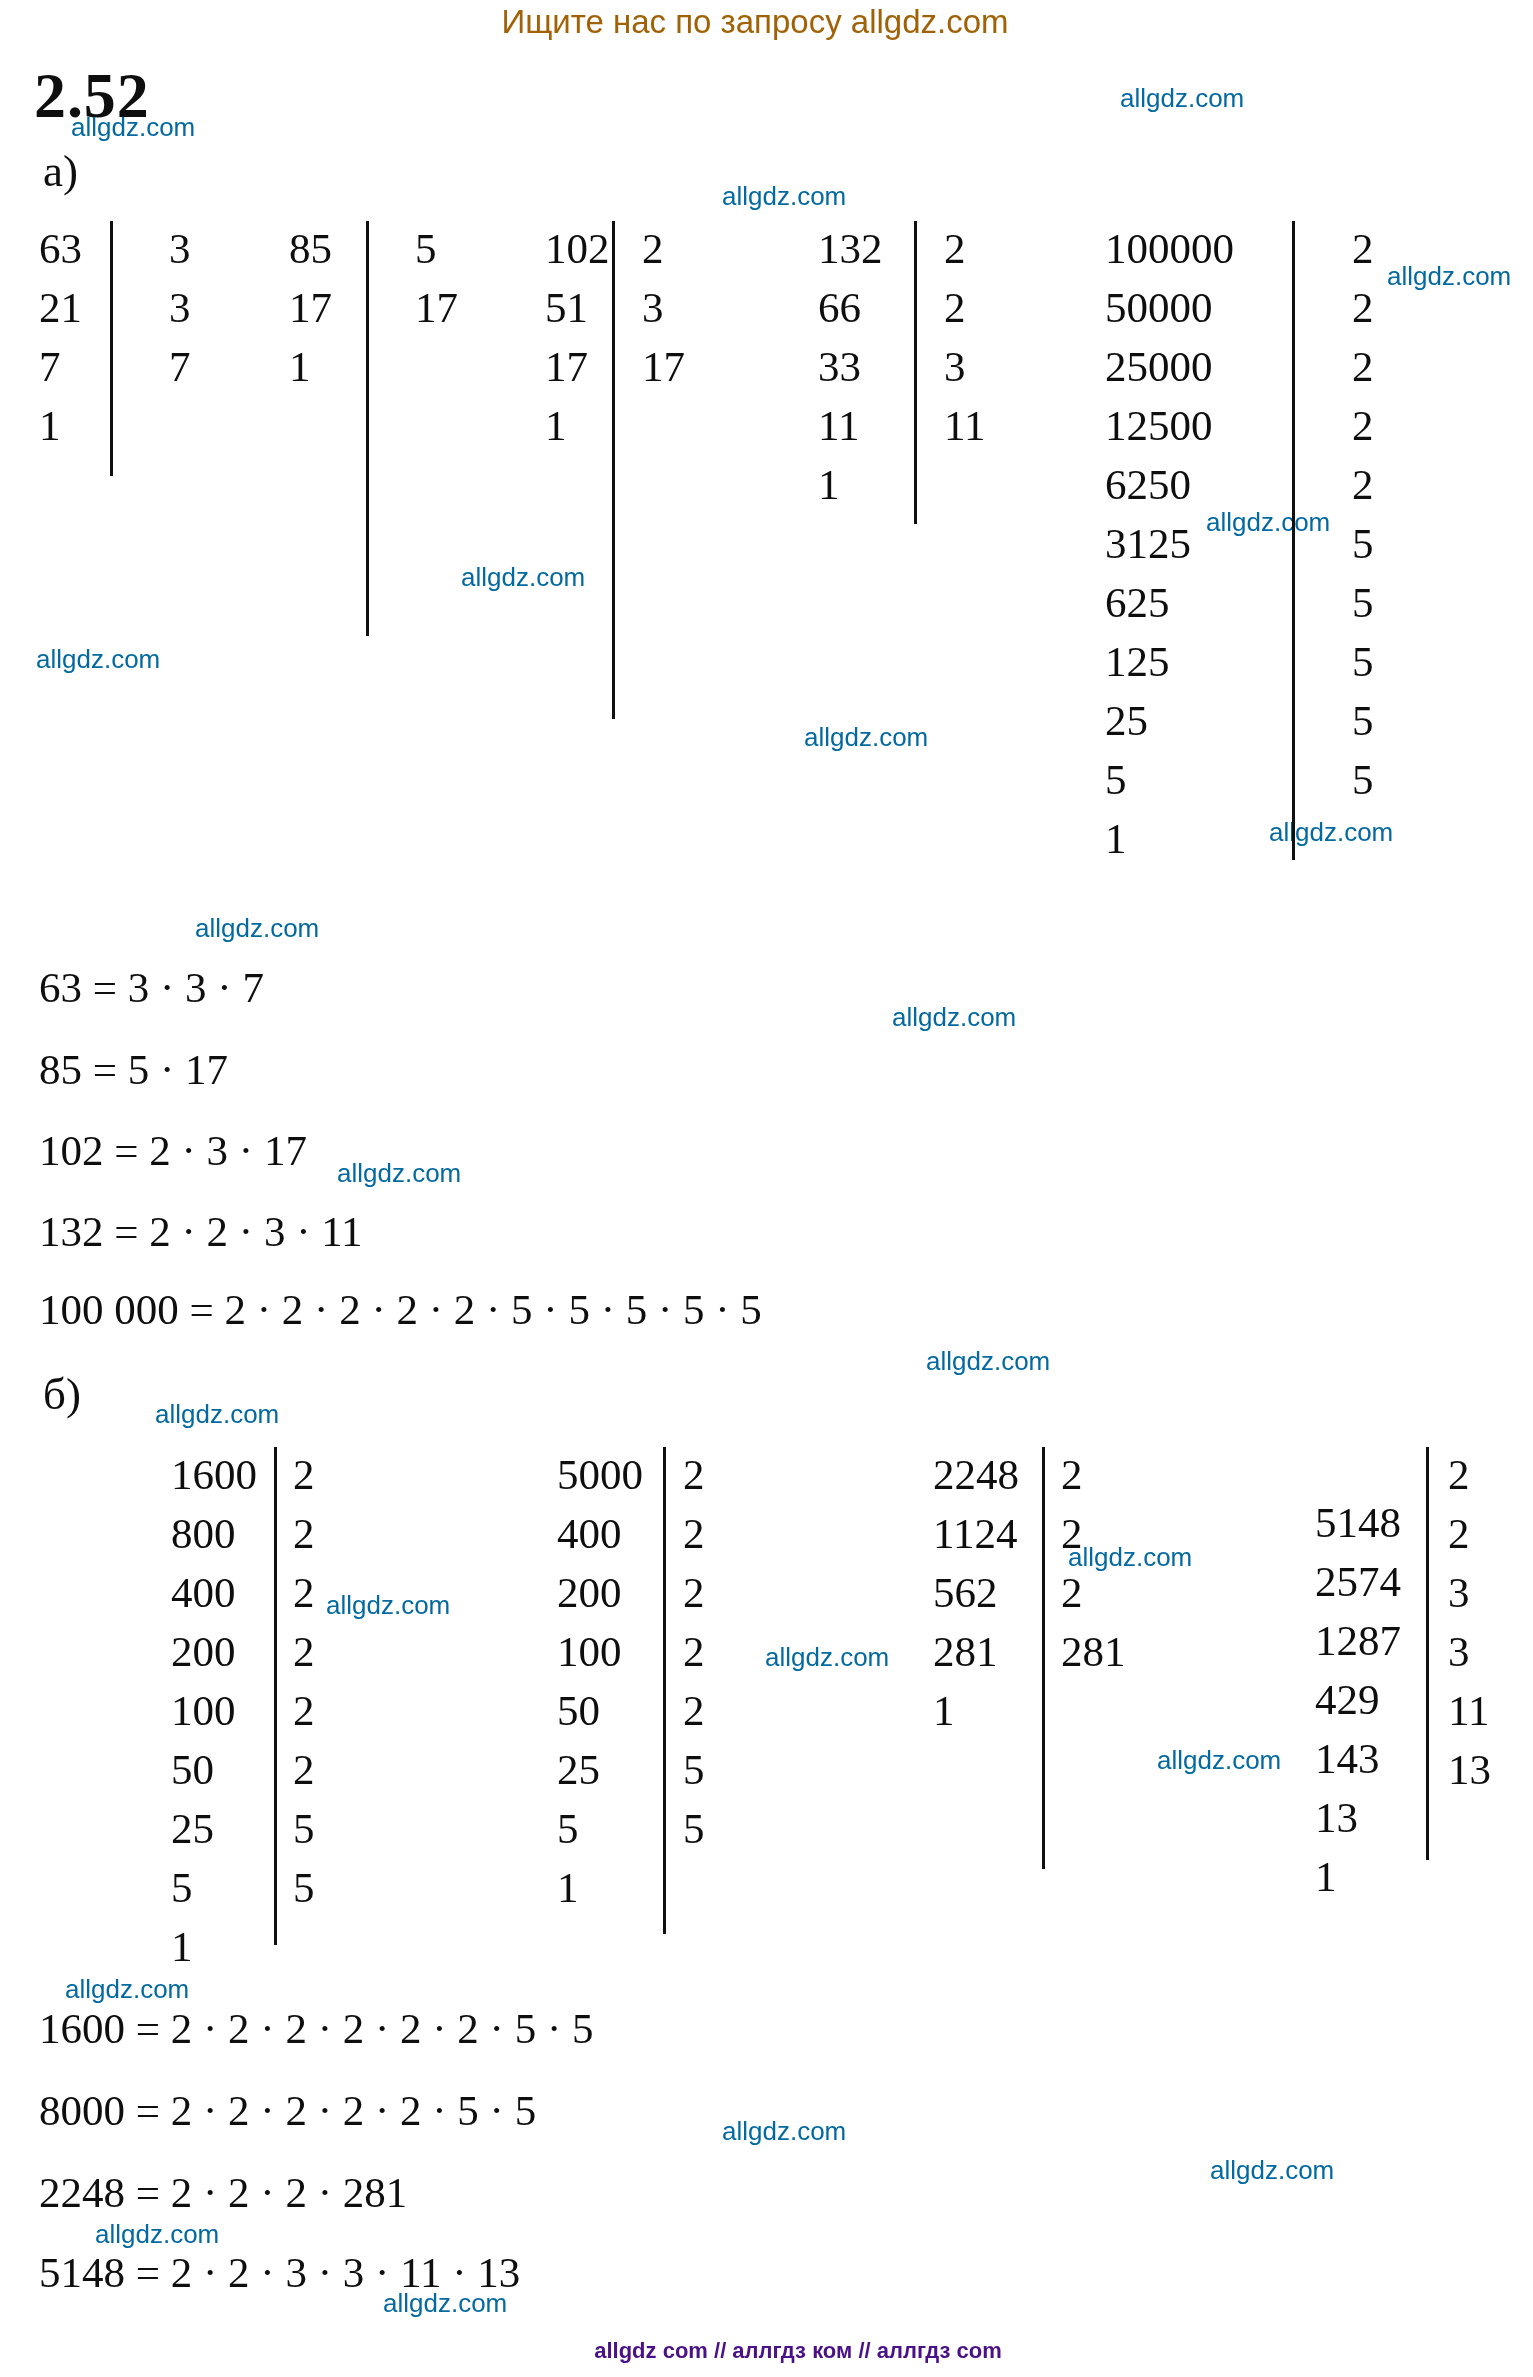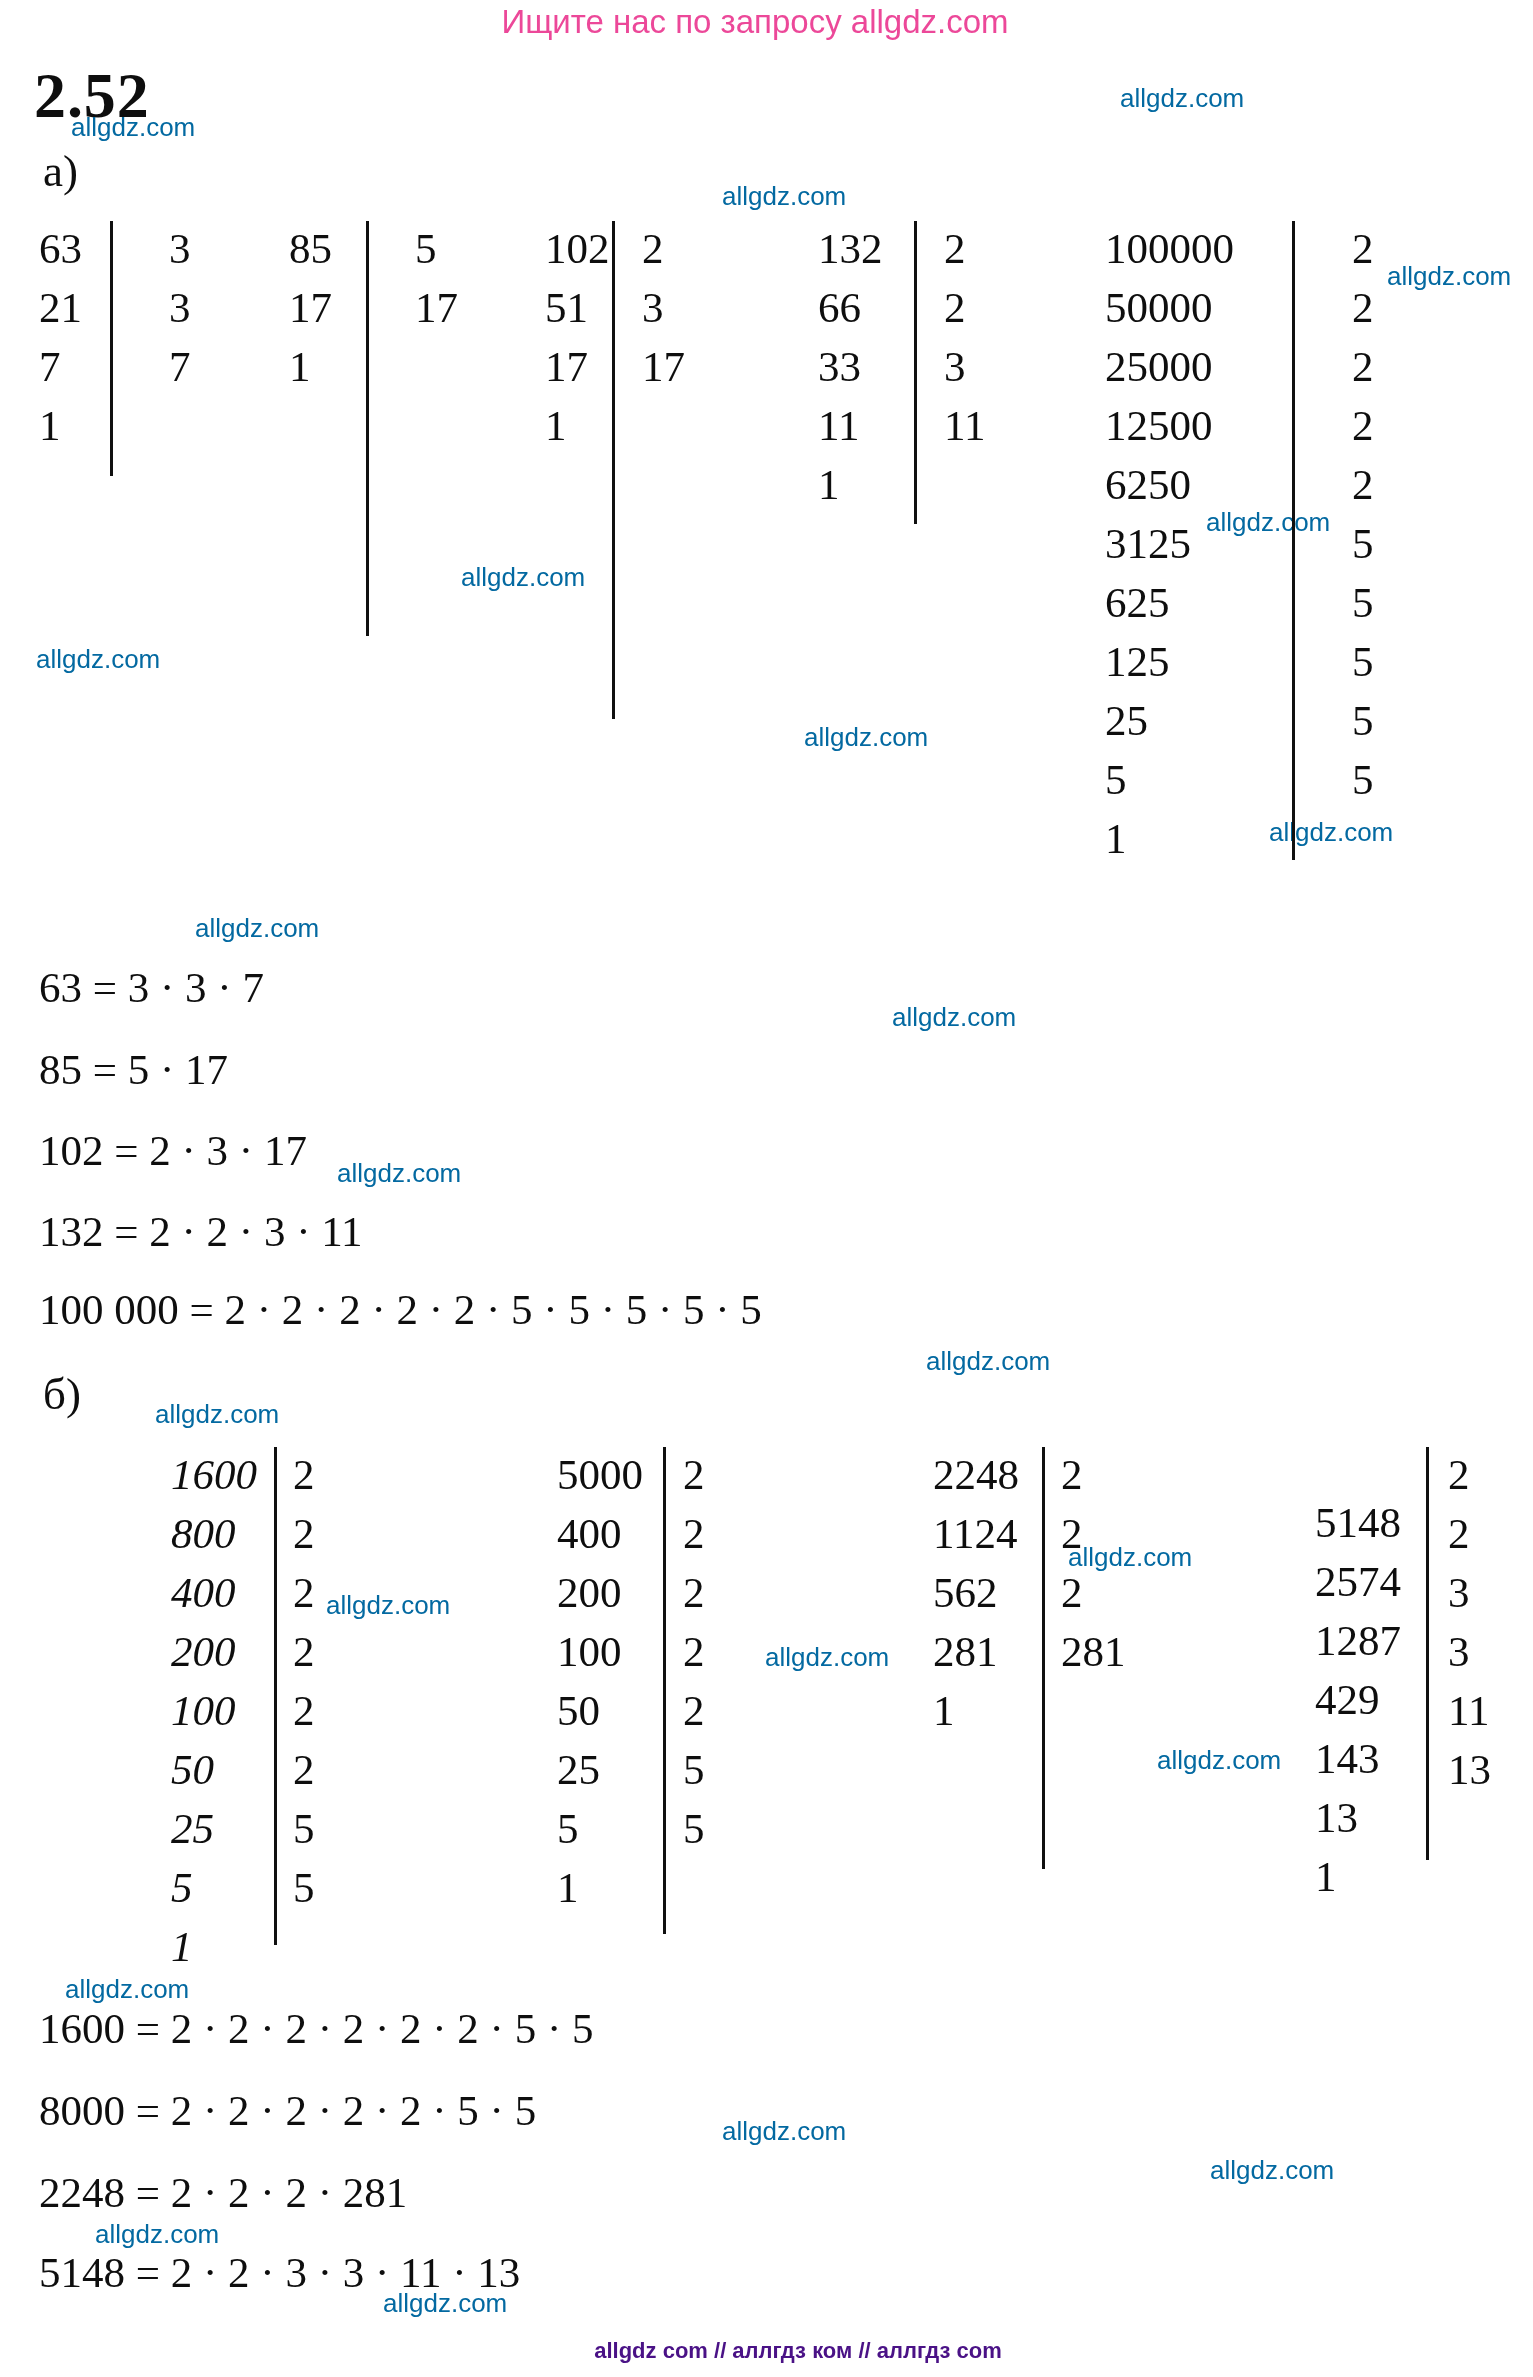--- a/index.html
+++ b/index.html
@@ -28,21 +28,21 @@
   }
   .ftable { position:absolute; font-size:43px; }
   .ftable .col { position:absolute; top:0; }
   .ftable .cell { display:block; height:59px; line-height:59px; white-space:pre; }
   .ftable .vline { position:absolute; width:2.6px; background:#101010; top:1.7px; }
   .eq { position:absolute; left:39px; font-size:43px; line-height:50px; white-space:pre; }
 </style>
 </head>
 <body>
 
-<div class="promo-top" style="color:#ec4899;">Ищите нас по запросу allgdz.com</div>
+<div class="promo-top" style="color:#a16207;">Ищите нас по запросу allgdz.com</div>
 
 <div class="problem-number">2.52</div>
 
 <div class="section-label" style="left:43px; top:145px;">а)</div>
 <div class="section-label" style="left:43px; top:1368px;">б)</div>
 
 <div class="wm" style="left:71px;   top:112px;">allgdz.com</div>
 <div class="wm" style="left:1120px; top:83px;">allgdz.com</div>
 <div class="wm" style="left:722px;  top:181px;">allgdz.com</div>
 <div class="wm" style="left:1387px; top:261px;">allgdz.com</div>
@@ -155,21 +155,21 @@
   </div>
 </div>
 
 <div class="eq" style="top:963px;">63 = 3 · 3 · 7</div>
 <div class="eq" style="top:1045px;">85 = 5 · 17</div>
 <div class="eq" style="top:1126px;">102 = 2 · 3 · 17</div>
 <div class="eq" style="top:1207px;">132 = 2 · 2 · 3 · 11</div>
 <div class="eq" style="top:1285px;">100 000 = 2 · 2 · 2 · 2 · 2 · 5 · 5 · 5 · 5 · 5</div>
 
 <div class="ftable" style="left:171px; top:1445px;">
-  <div class="col" style="left:0;font-style:italic;">
+  <div class="col" style="left:0;">
     <span class="cell">1600</span>
     <span class="cell">800</span>
     <span class="cell">400</span>
     <span class="cell">200</span>
     <span class="cell">100</span>
     <span class="cell">50</span>
     <span class="cell">25</span>
     <span class="cell">5</span>
     <span class="cell">1</span>
   </div>

